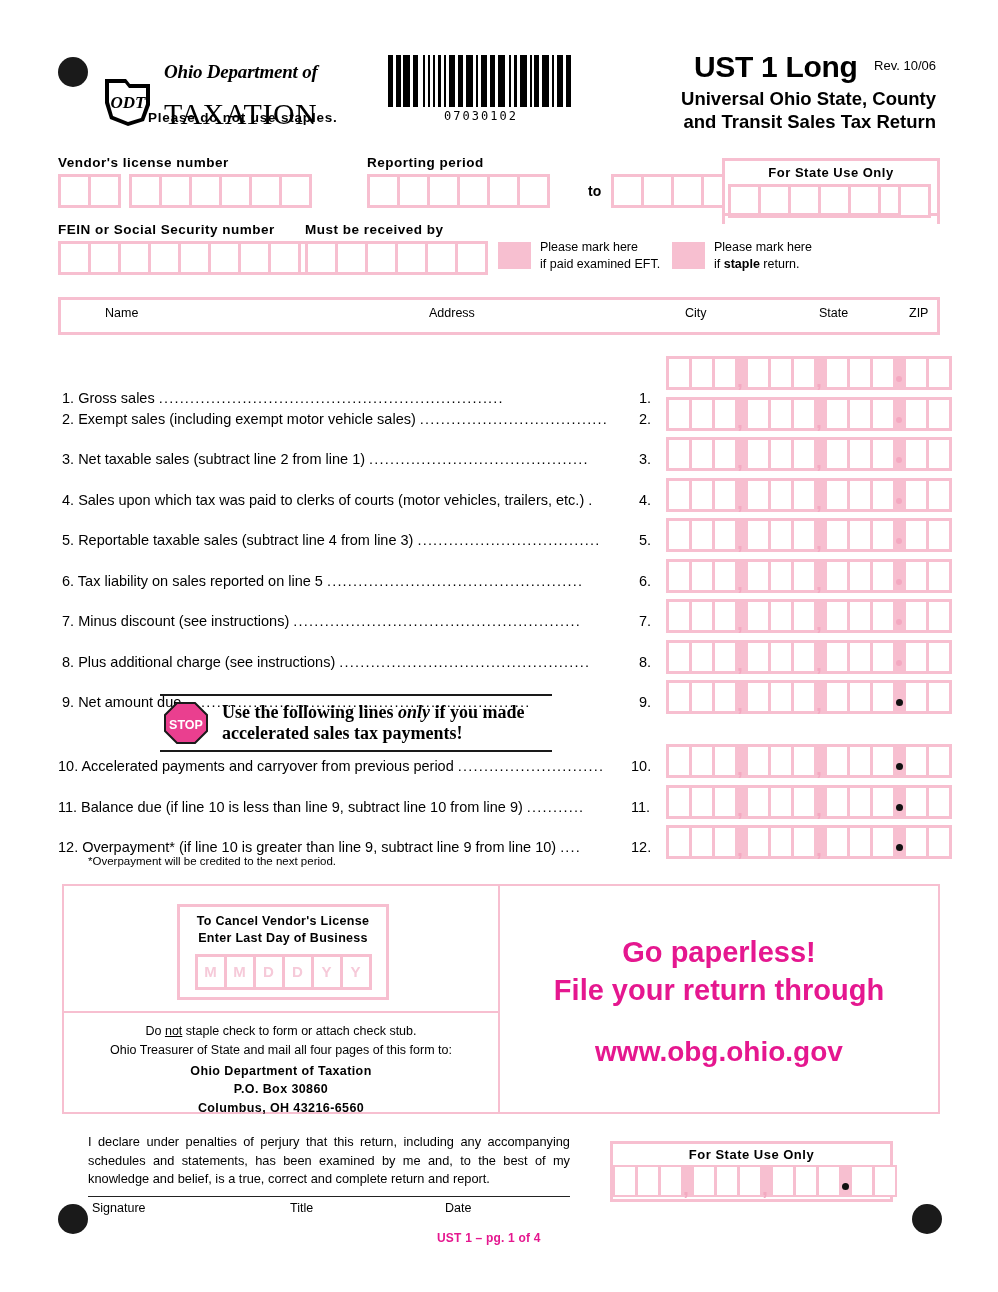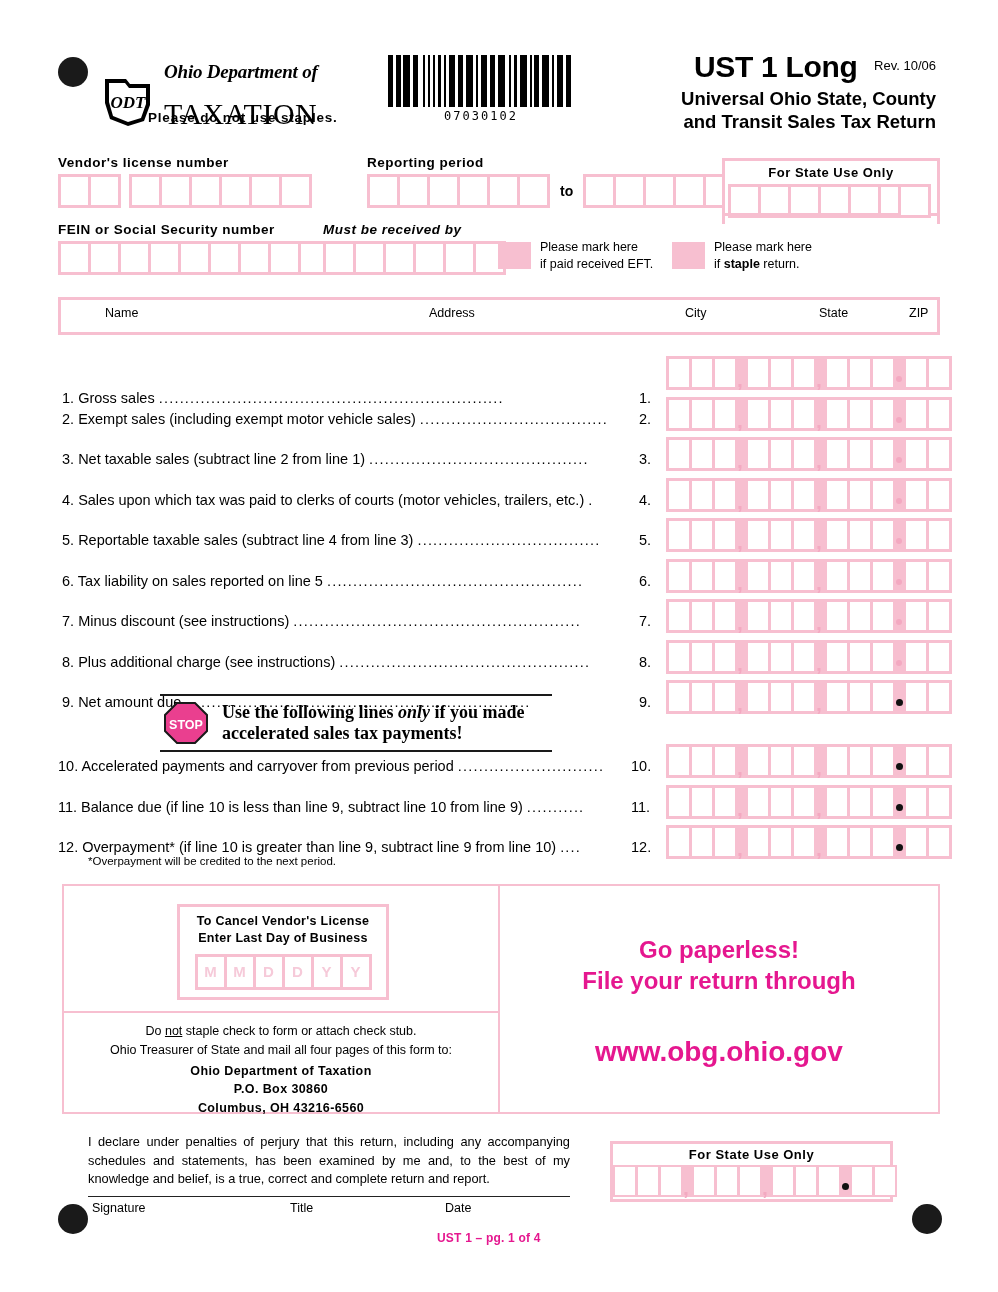--- a/index.html
+++ b/index.html
@@ -159,21 +159,21 @@
   .mmddyy { display:inline-flex; background:#f7bfd0; padding:3px; gap:3px; margin-top:7px; }
   .mmddyy .cell {
     width:26px; height:30px; background:#fff; color:#f6cad9;
     font-size:15px; font-weight:bold; display:flex; align-items:center; justify-content:center;
   }
   .bl-divider { position:absolute; left:0; top:125px; width:100%; border-top:2.5px solid #f7bfd0; }
   .remit { position:absolute; left:0; top:136px; width:100%; text-align:center; font-size:12.5px; line-height:1.5; }
   .remit b { font-weight:bold; letter-spacing:0.4px; }
 
   .paperless { text-align:center; color:#e5178f; font-weight:bold; }
-  .pl1 { position:absolute; left:0; top:48px; width:100%; font-size:24px; line-height:1.3; }
+  .pl1 { position:absolute; left:0; top:48px; width:100%; font-size:29px; line-height:1.3; }
   .pl2 { position:absolute; left:0; top:150px; width:100%; font-size:28px; }
 
   
   .decl {
     position:absolute; left:88px; top:1133px; width:482px;
     font-size:12.8px; line-height:1.45; text-align:justify;
   }
   .sig-line { position:absolute; left:88px; top:1196px; width:482px; border-top:1.6px solid #222; }
   .sig-lbl { position:absolute; top:1201px; font-size:12.5px; }
 
@@ -334,33 +334,33 @@
     <div class="fld-label">Reporting period</div>
     <div style="margin-top:4px;display:flex;align-items:center;gap:10px;">
       <div class="boxrow" id="rp-from">
           <div class="cell"></div>
           <div class="cell"></div>
           <div class="cell"></div>
           <div class="cell"></div>
           <div class="cell"></div>
           <div class="cell"></div>
         </div>
-      <span style="font-size:14px;font-weight:bold;">to</span>
+      <span style="font-size:14px;font-weight:bold;margin-left:28px;">to</span>
       <div class="boxrow" id="rp-to">
           <div class="cell"></div>
           <div class="cell"></div>
           <div class="cell"></div>
           <div class="cell"></div>
           <div class="cell"></div>
           <div class="cell"></div>
         </div>
     </div>
   </div>
 
-  <div style="position:absolute;left:323px;top:222px;font-style:italic;">
+  <div style="position:absolute;left:305px;top:222px;">
     <div class="fld-label">Must be received by</div>
     <div style="margin-top:4px;">
       <div class="boxrow" id="mbr-g">
           <div class="cell"></div>
           <div class="cell"></div>
           <div class="cell"></div>
           <div class="cell"></div>
           <div class="cell"></div>
           <div class="cell"></div>
         </div>
@@ -384,21 +384,21 @@
   <div style="position:absolute;left:898px;top:184px;">
     <div class="boxrow" id="su-top-extra">
         <div class="cell"></div>
       </div>
   </div>
 
   <div style="position:absolute;left:498px;top:239px;display:flex;align-items:center;">
     <span class="dotbox"><span class="inner"></span></span>
     <span style="margin-left:9px;font-size:12.5px;line-height:1.32;">
       <span style="display:block">Please mark here</span>
-      <span style="display:block">if paid received EFT.</span>
+      <span style="display:block">if paid examined EFT.</span>
     </span>
   </div>
 
   <div style="position:absolute;left:672px;top:239px;display:flex;align-items:center;">
     <span class="dotbox"><span class="inner"></span></span>
     <span style="margin-left:9px;font-size:12.5px;line-height:1.32;">
       <span style="display:block">Please mark here</span>
       <span style="display:block"><span>if </span><b>staple</b><span> return.</span></span>
     </span>
   </div>

